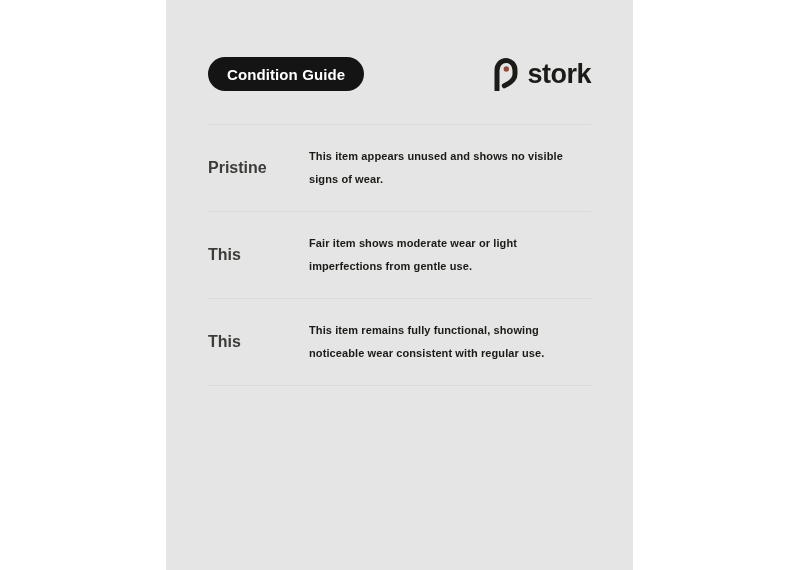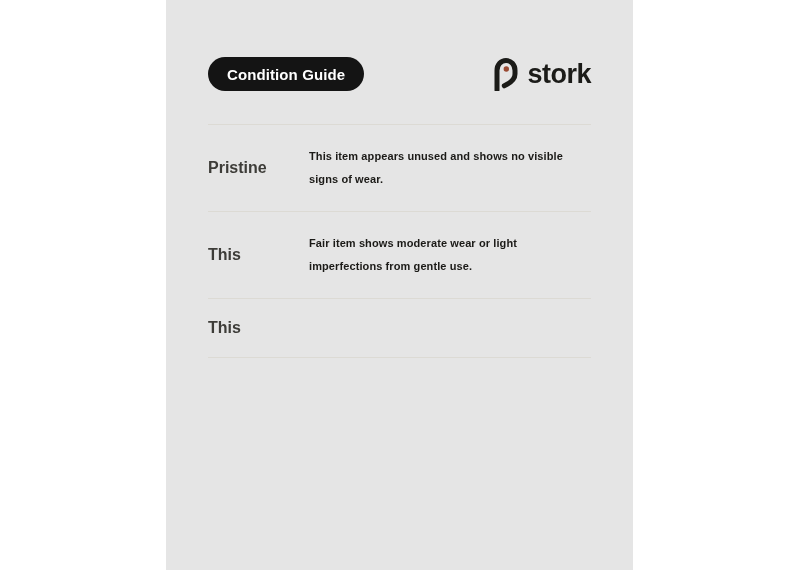--- a/index.html
+++ b/index.html
@@ -111,17 +111,18 @@
       </div>
 
 
       <div class="condition-row">
         <div class="condition-label">This</div>
         <div class="condition-desc">Fair item shows moderate wear or light imperfections from gentle use.</div>
       </div>
 
       <div class="condition-row">
         <div class="condition-label">This</div>
+        <div class="condition-desc">This item remains fully functional, showing noticeable wear consistent with regular use.</div>
       </div>
 
     </div>
   </div>
 </div>
 
 </body></html>

